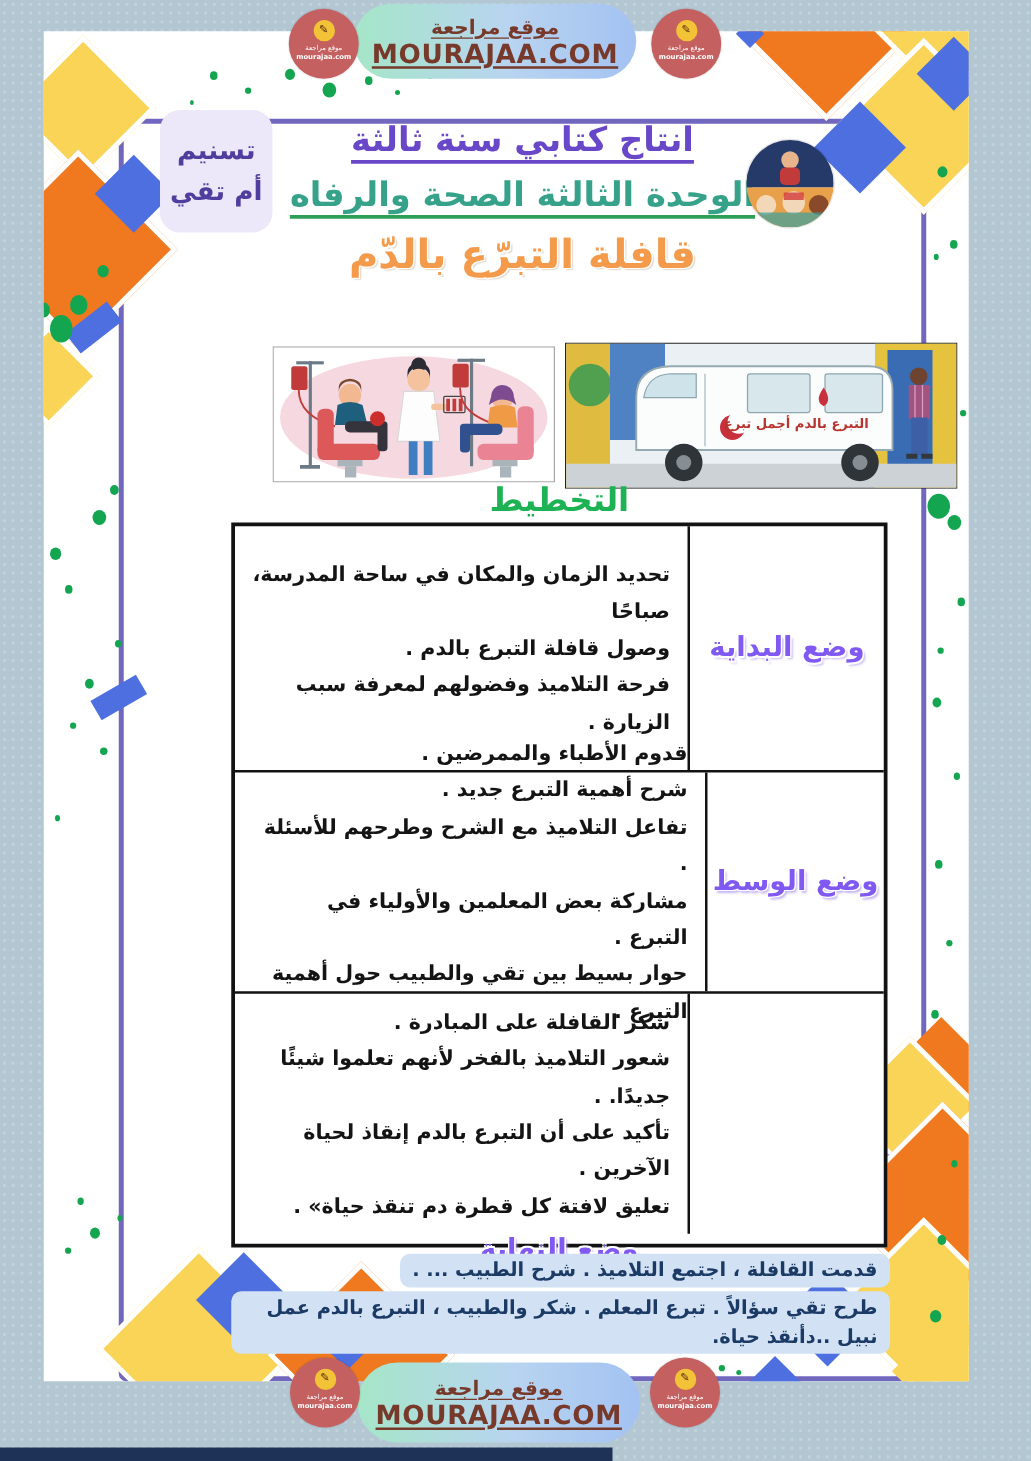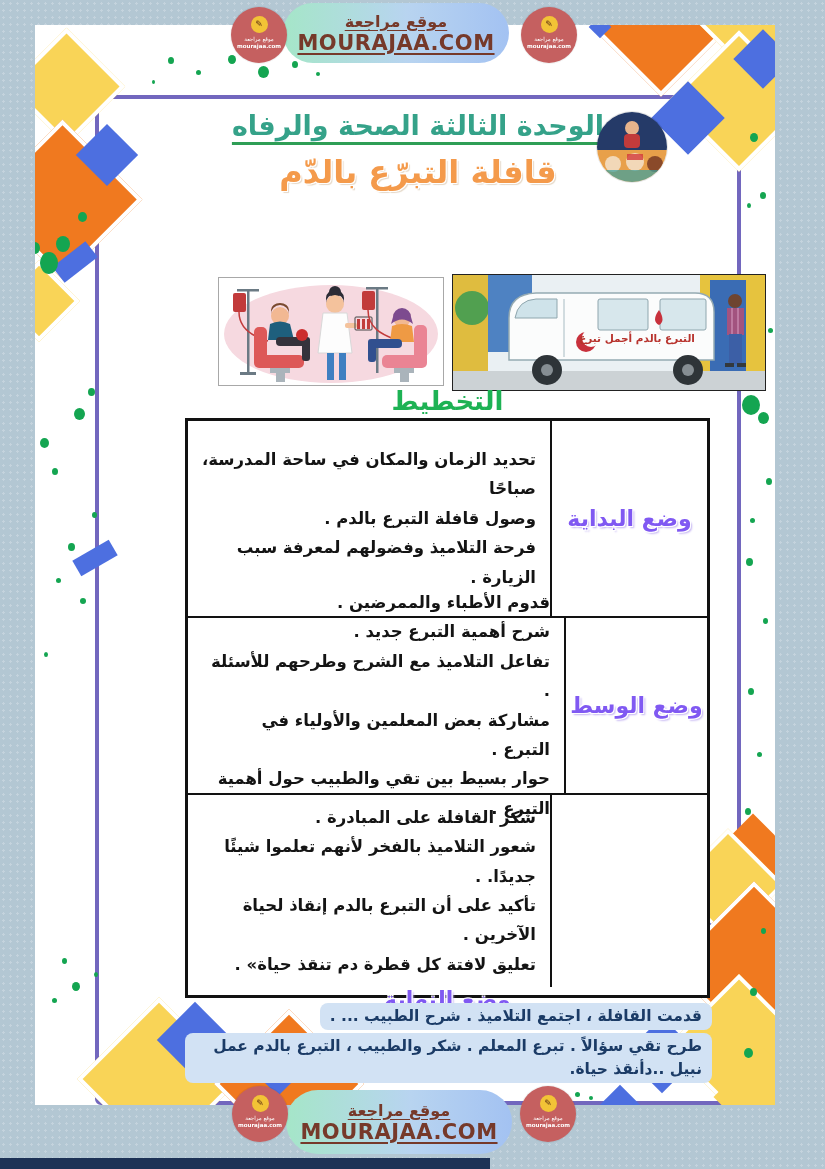--- a/index.html
+++ b/index.html
@@ -159,22 +159,27 @@
     <div class="logo-dot">✎</div>
     <div class="logo-t1">موقع مراجعة</div>
     <div class="logo-t2">mourajaa.com</div>
   </div>
   <div class="logo" style="left:521px;top:7px;">
     <div class="logo-dot">✎</div>
     <div class="logo-t1">موقع مراجعة</div>
     <div class="logo-t2">mourajaa.com</div>
   </div>
 
+  <div id="nameBox" dir="rtl">
+    <span>تسنيم</span>
+    <span>أم تقي</span>
+  </div>
 
   <div id="titles" dir="rtl">
+    <div><span class="t1">انتاج كتابي سنة ثالثة</span></div>
     <div><span class="t2">الوحدة الثالثة الصحة والرفاه</span></div>
     <div><span class="t3">قافلة التبرّع بالدّم</span></div>
   </div>
 
   <div id="avatar">
     <svg width="70" height="70" viewBox="0 0 70 70">
       <rect width="70" height="38" fill="#253a68"></rect>
       <circle cx="35" cy="16" r="7" fill="#e8b48c"></circle>
       <rect x="27" y="22" width="16" height="14" rx="4" fill="#c23b3b"></rect>
       <rect x="0" y="38" width="70" height="32" fill="#e8a04a"></rect>

